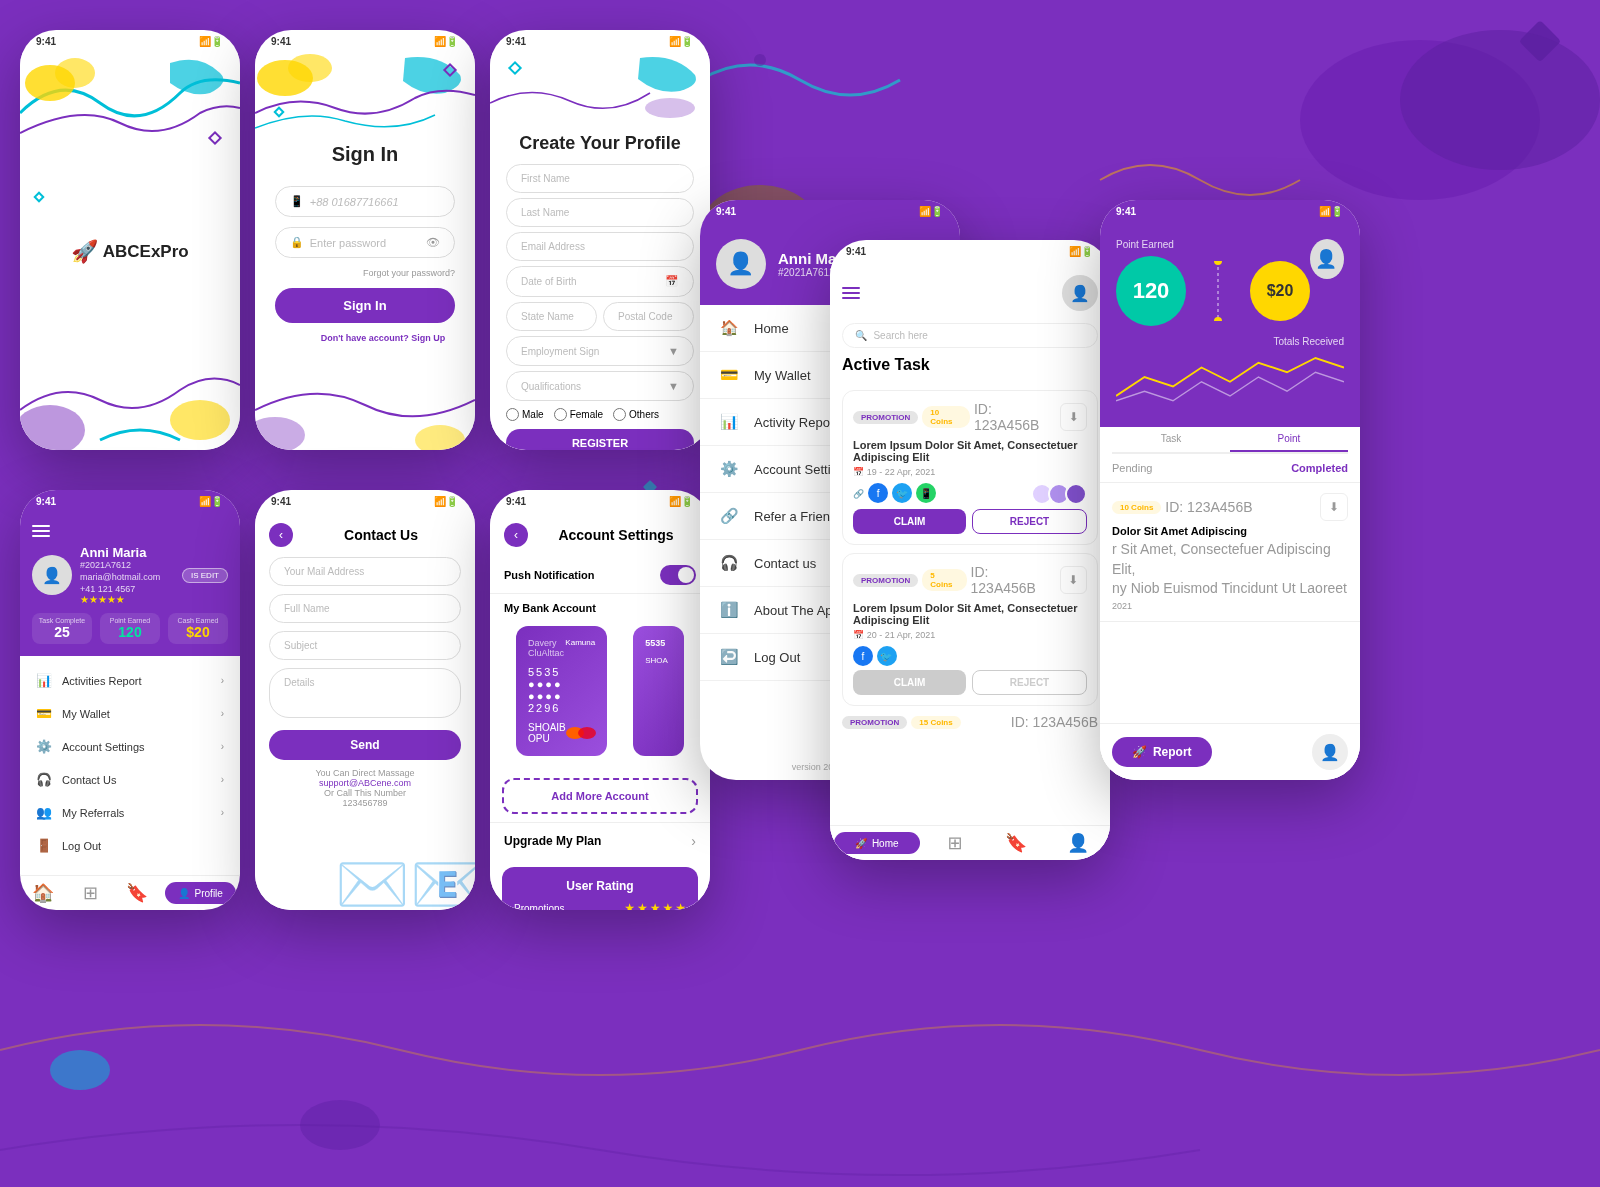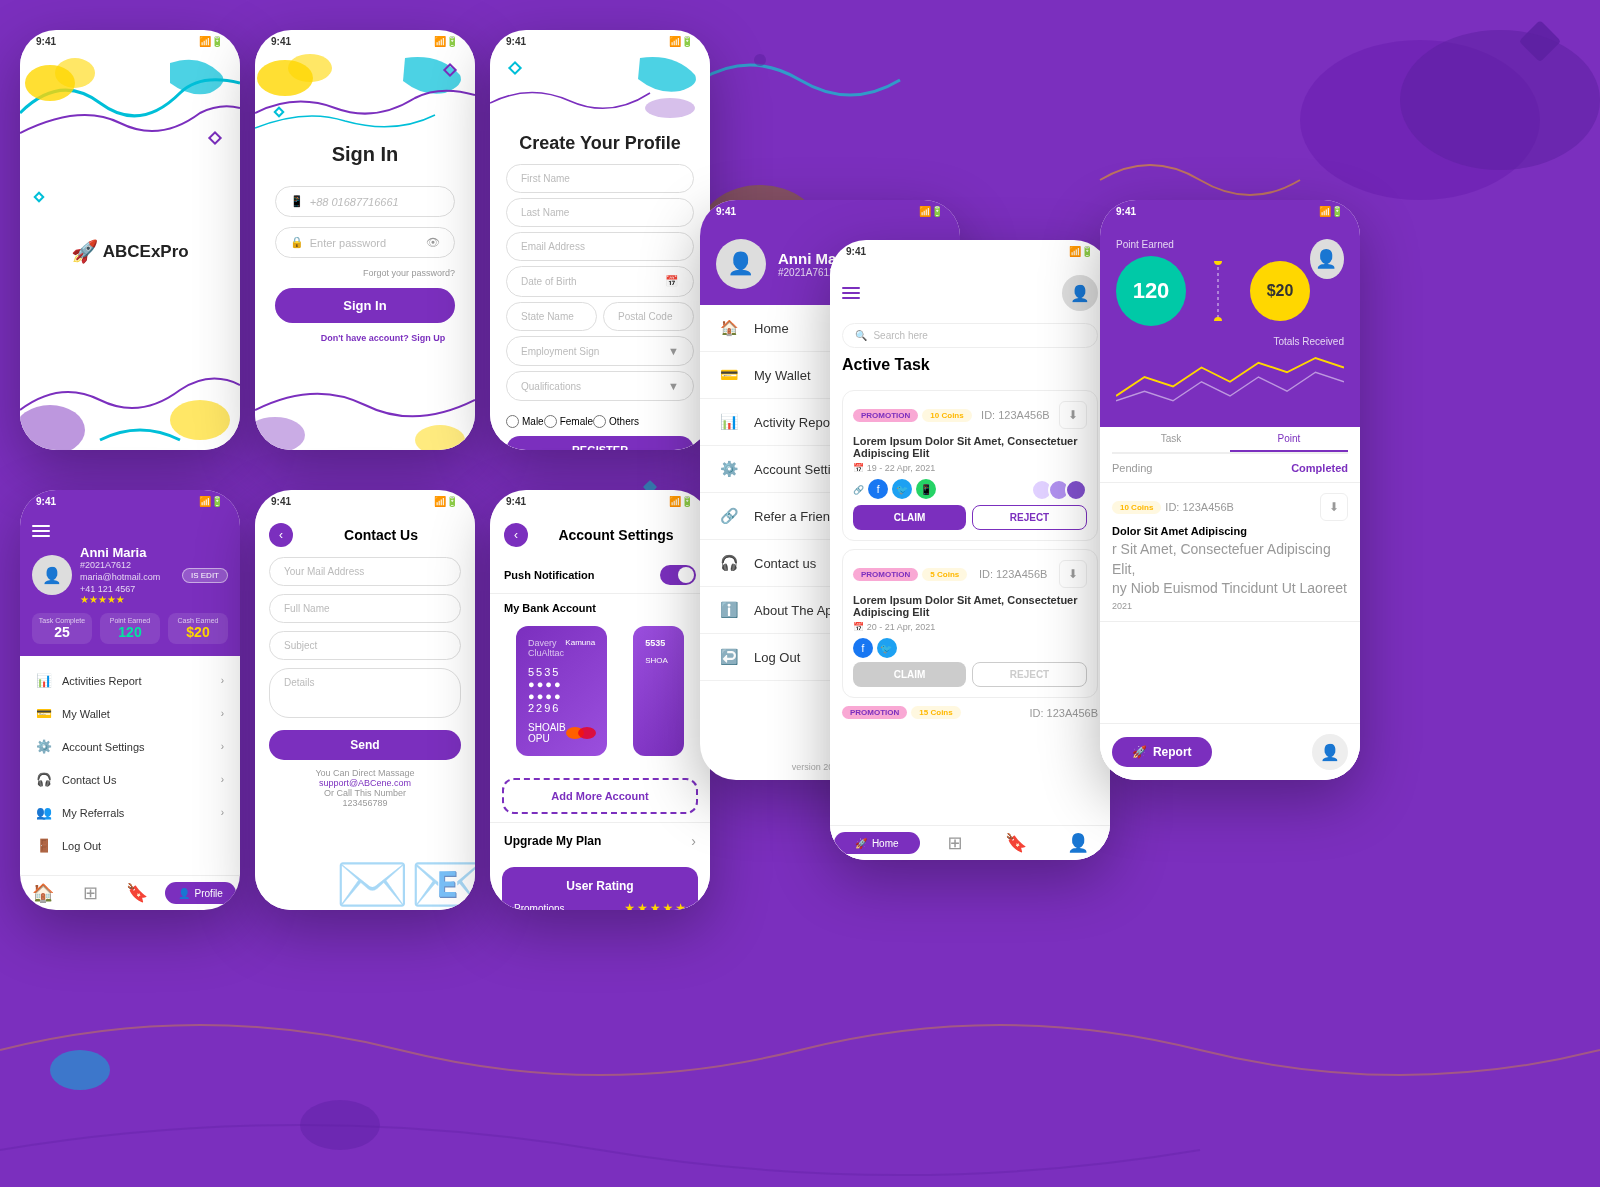--- a/index.html
+++ b/index.html
@@ -395,32 +395,32 @@
     }
 
     .badge {
       padding: 2px 8px;
       border-radius: 10px;
       font-size: 8px;
       font-weight: 600;
     }
 
     .badge-promo {
-      background: #f9a8d4;
+      background: #e5e5e5;
       color: #7B2FBE;
     }
 
     .badge-coins {
       background: #fff8e0;
       color: #FFB800;
     }
 
     .badge-id {
       margin-left: auto;
-      font-size: 11px;
+      font-size: 14px;
       color: #999;
     }
 
     .task-text {
       font-size: 11px;
       color: #333;
       font-weight: 600;
       margin-bottom: 4px;
     }
 
@@ -877,25 +877,25 @@
           <span style="color:#bbb;font-size:10px;">State Name</span>
         </div>
         <div class="input-field" style="flex:1;">
           <span style="color:#bbb;font-size:10px;">Postal Code</span>
         </div>
       </div>
       <div class="input-field" style="margin-bottom:5px;">
         <span style="color:#bbb;font-size:10px;flex:1;">Employment Sign</span>
         <span style="color:#999;font-size:11px;">▼</span>
       </div>
-      <div class="input-field" style="margin-bottom:14px;gap:28px;">
+      <div class="input-field" style="margin-bottom:7px;gap:28px;">
         <span style="color:#bbb;font-size:10px;flex:1;">Qualifications</span>
         <span style="color:#999;font-size:11px;">▼</span>
       </div>
-      <div style="display:flex;align-items:center;margin-bottom:8px;">
+      <div style="display:flex;gap:10px;align-items:center;margin-bottom:8px;">
         <label style="font-size:10px;display:flex;align-items:center;gap:3px;">
           <input type="radio" name="gender" style="accent-color: rgb(123, 47, 190);"> Male
         </label>
         <label style="font-size:10px;display:flex;align-items:center;gap:3px;">
           <input type="radio" name="gender" style="accent-color: rgb(123, 47, 190);"> Female
         </label>
         <label style="font-size:10px;display:flex;align-items:center;gap:3px;">
           <input type="radio" name="gender" style="accent-color: rgb(123, 47, 190);"> Others
         </label>
       </div>

